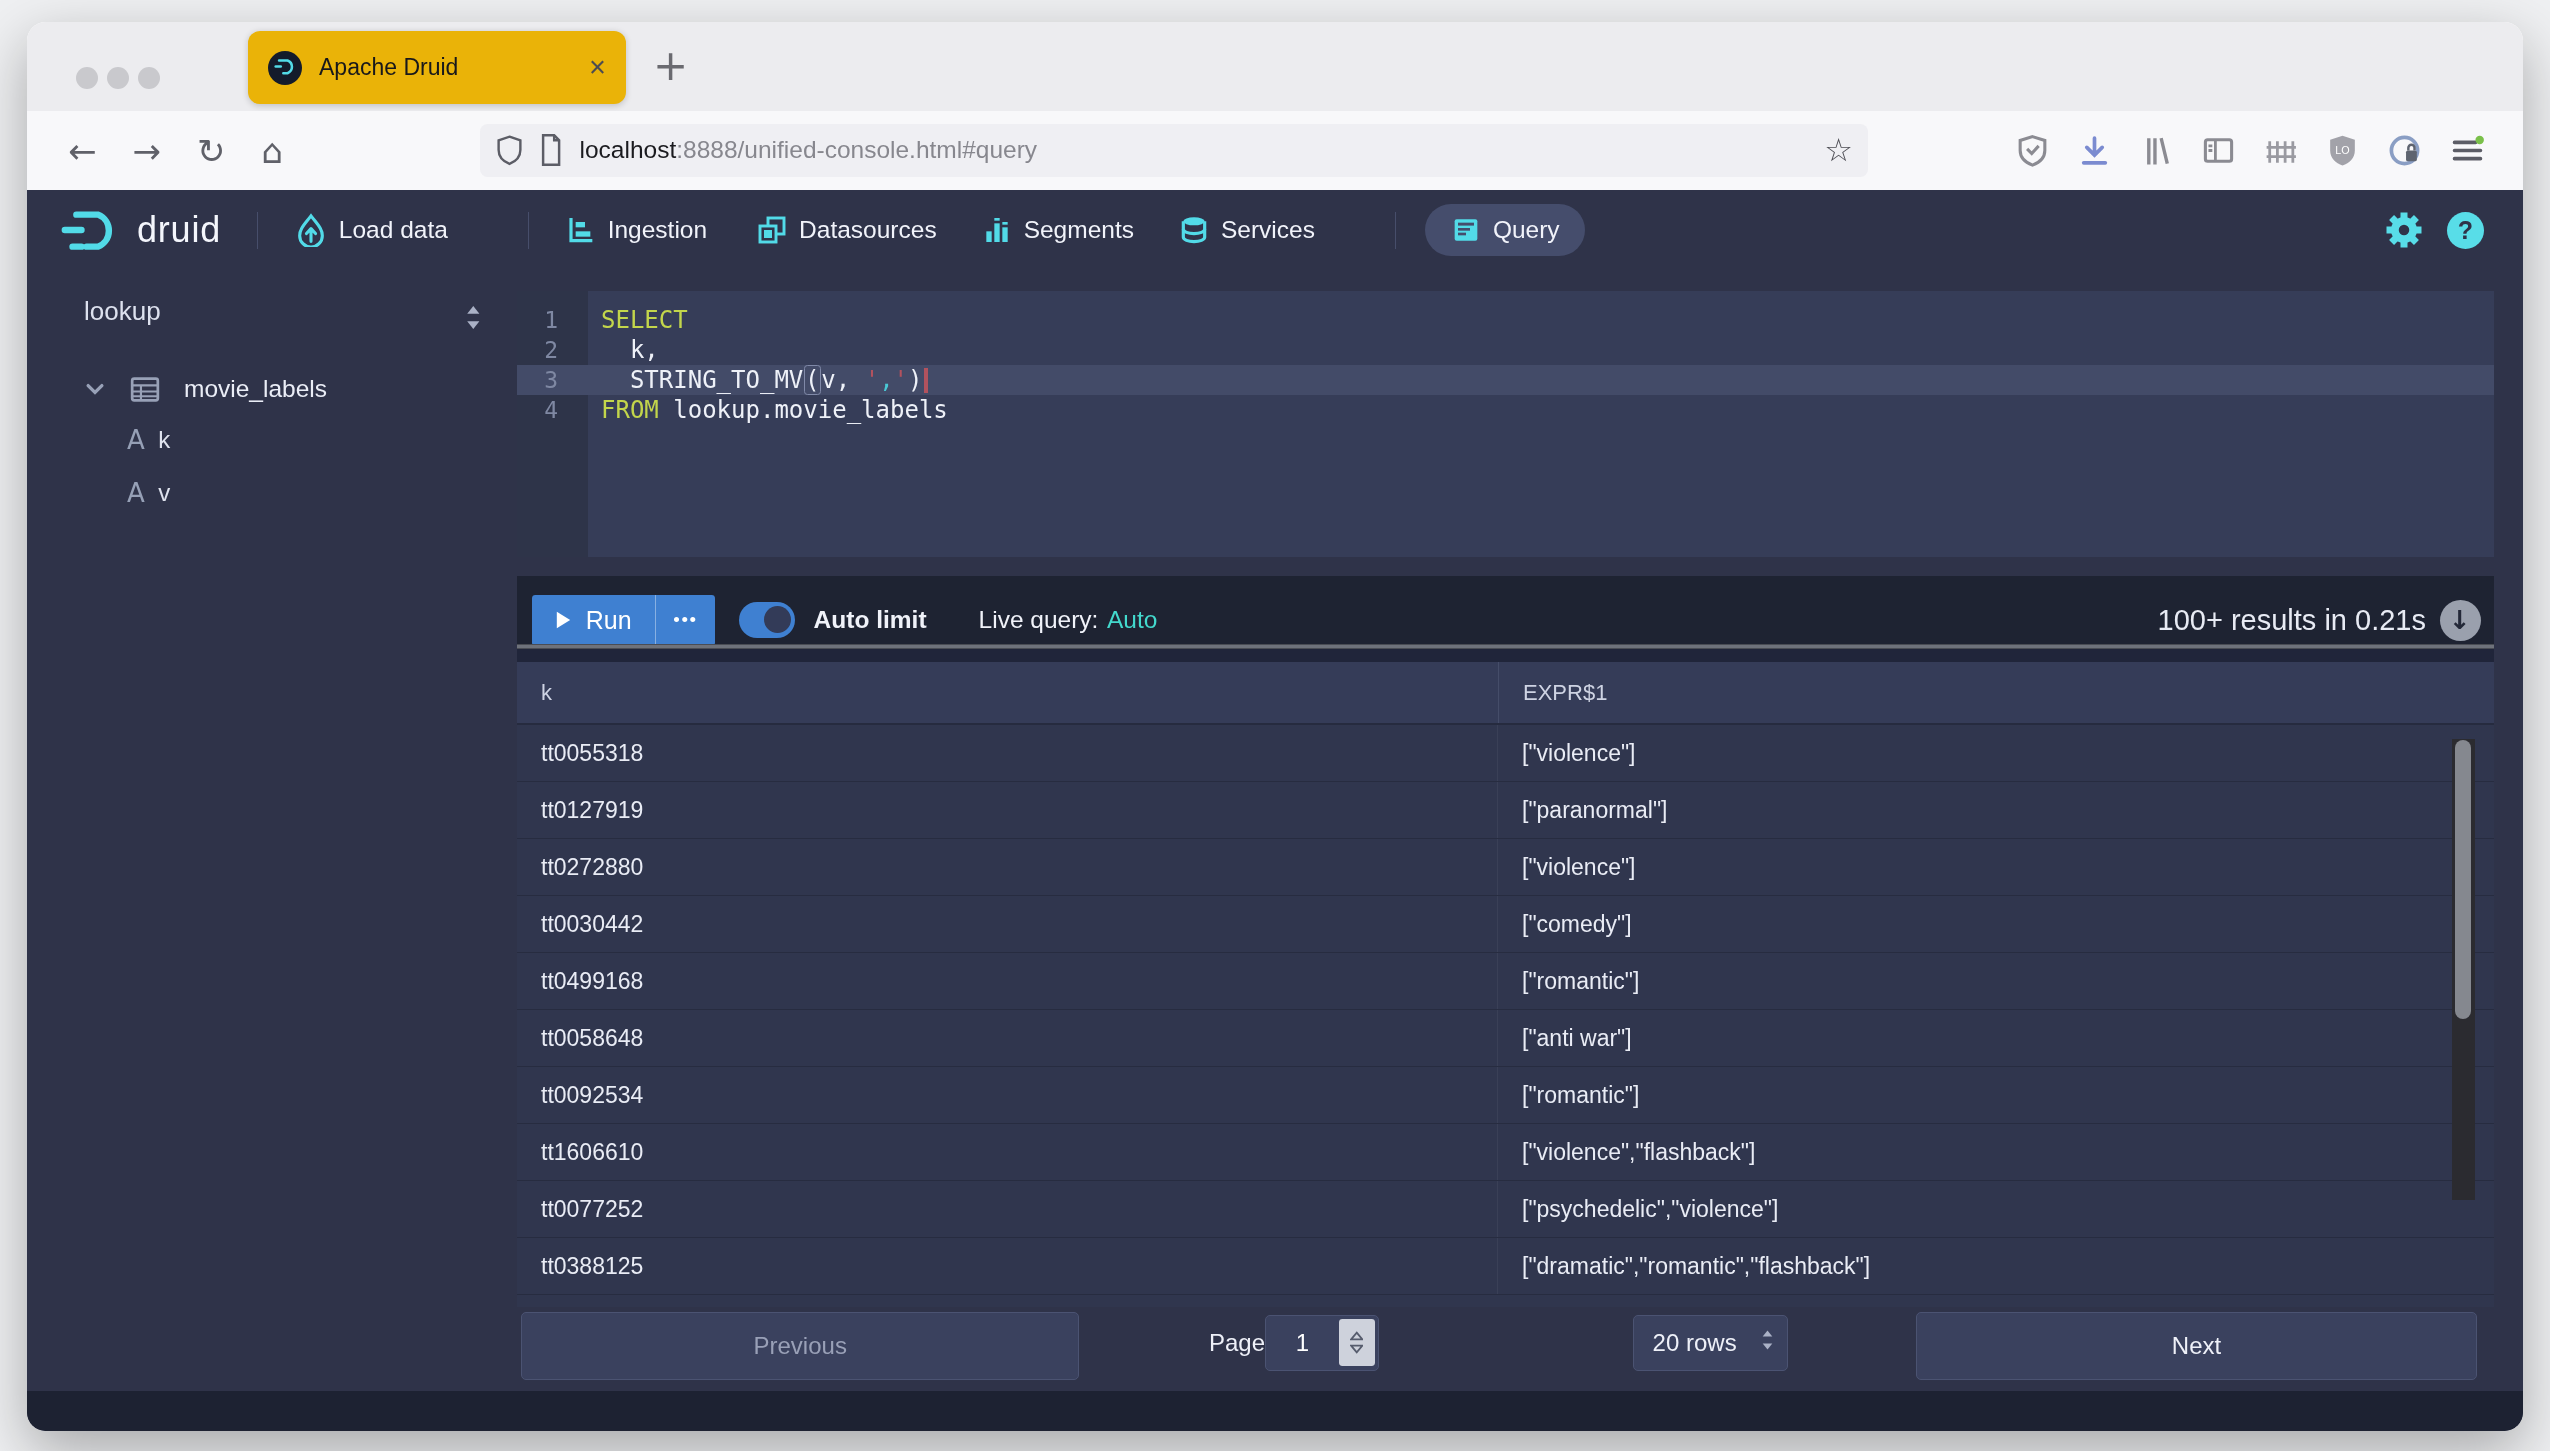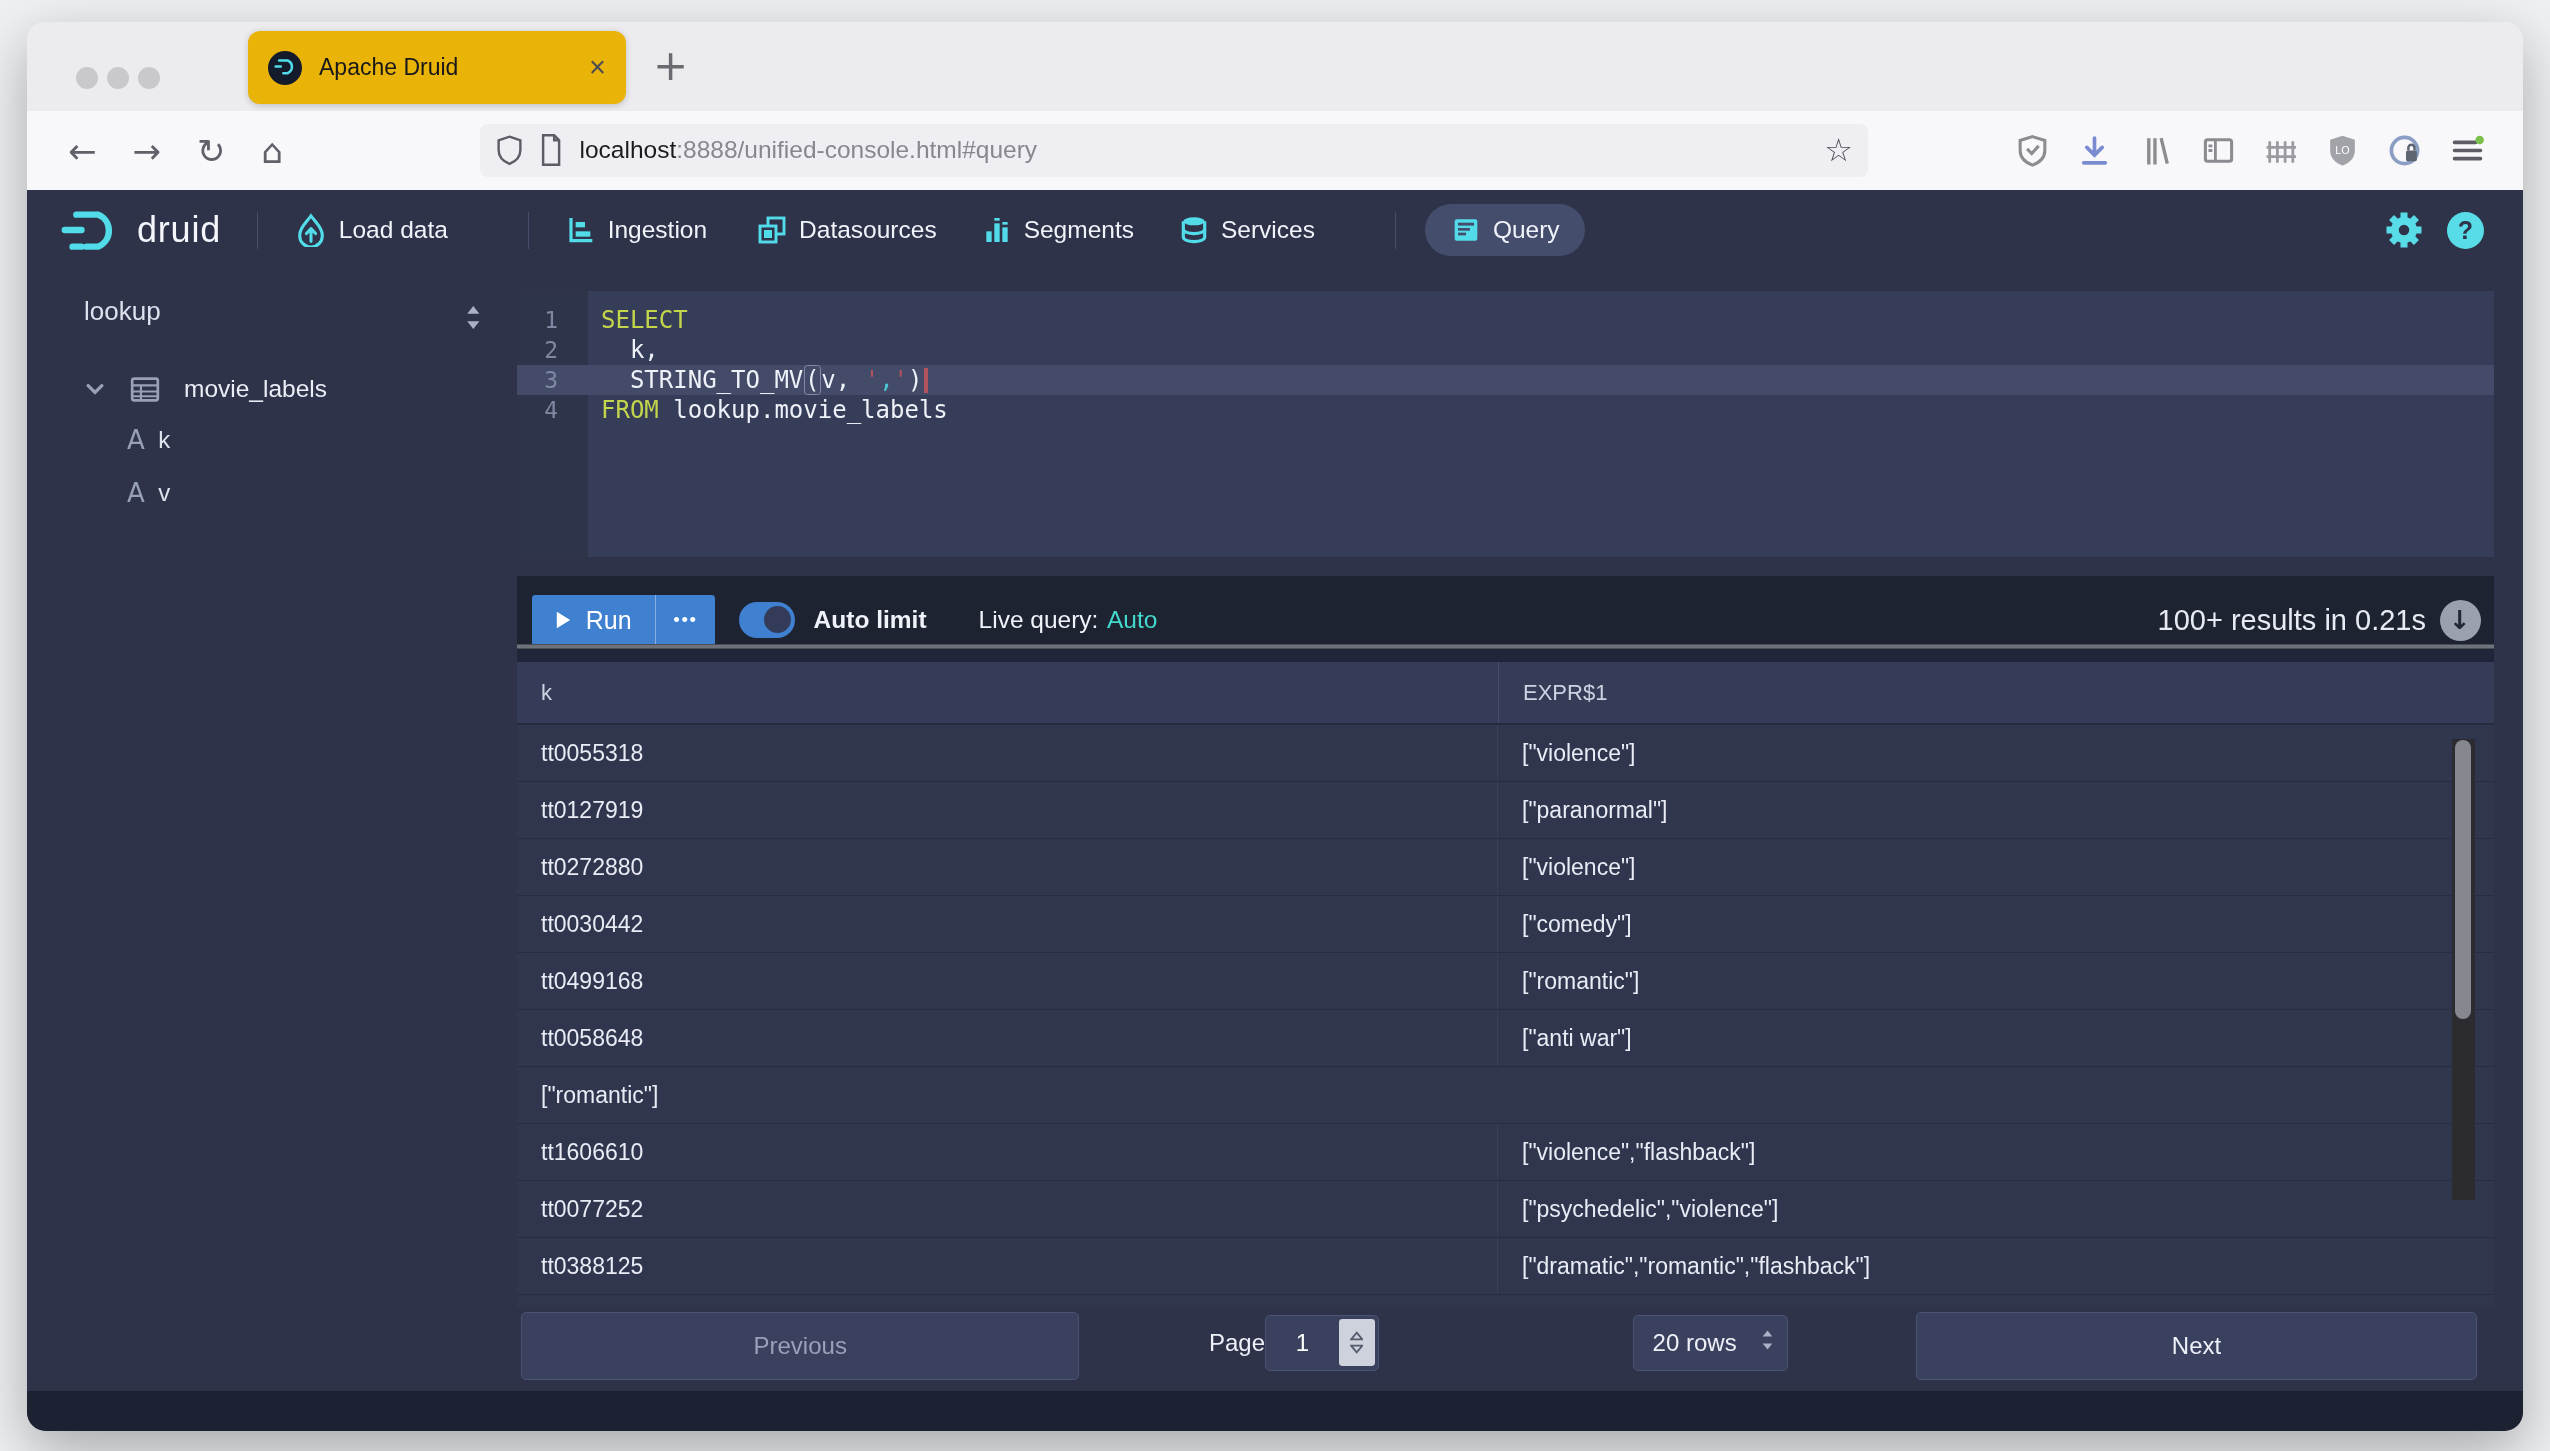--- a/index.html
+++ b/index.html
@@ -383,20 +383,21 @@
         </div>
         <div class="trow">
           <div class="tcell-k">tt0499168</div>
           <div class="tcell-v">["romantic"]</div>
         </div>
         <div class="trow">
           <div class="tcell-k">tt0058648</div>
           <div class="tcell-v">["anti war"]</div>
         </div>
         <div class="trow">
+          <div class="tcell-k">tt0092534</div>
           <div class="tcell-v">["romantic"]</div>
         </div>
         <div class="trow">
           <div class="tcell-k">tt1606610</div>
           <div class="tcell-v">["violence","flashback"]</div>
         </div>
         <div class="trow">
           <div class="tcell-k">tt0077252</div>
           <div class="tcell-v">["psychedelic","violence"]</div>
         </div>

